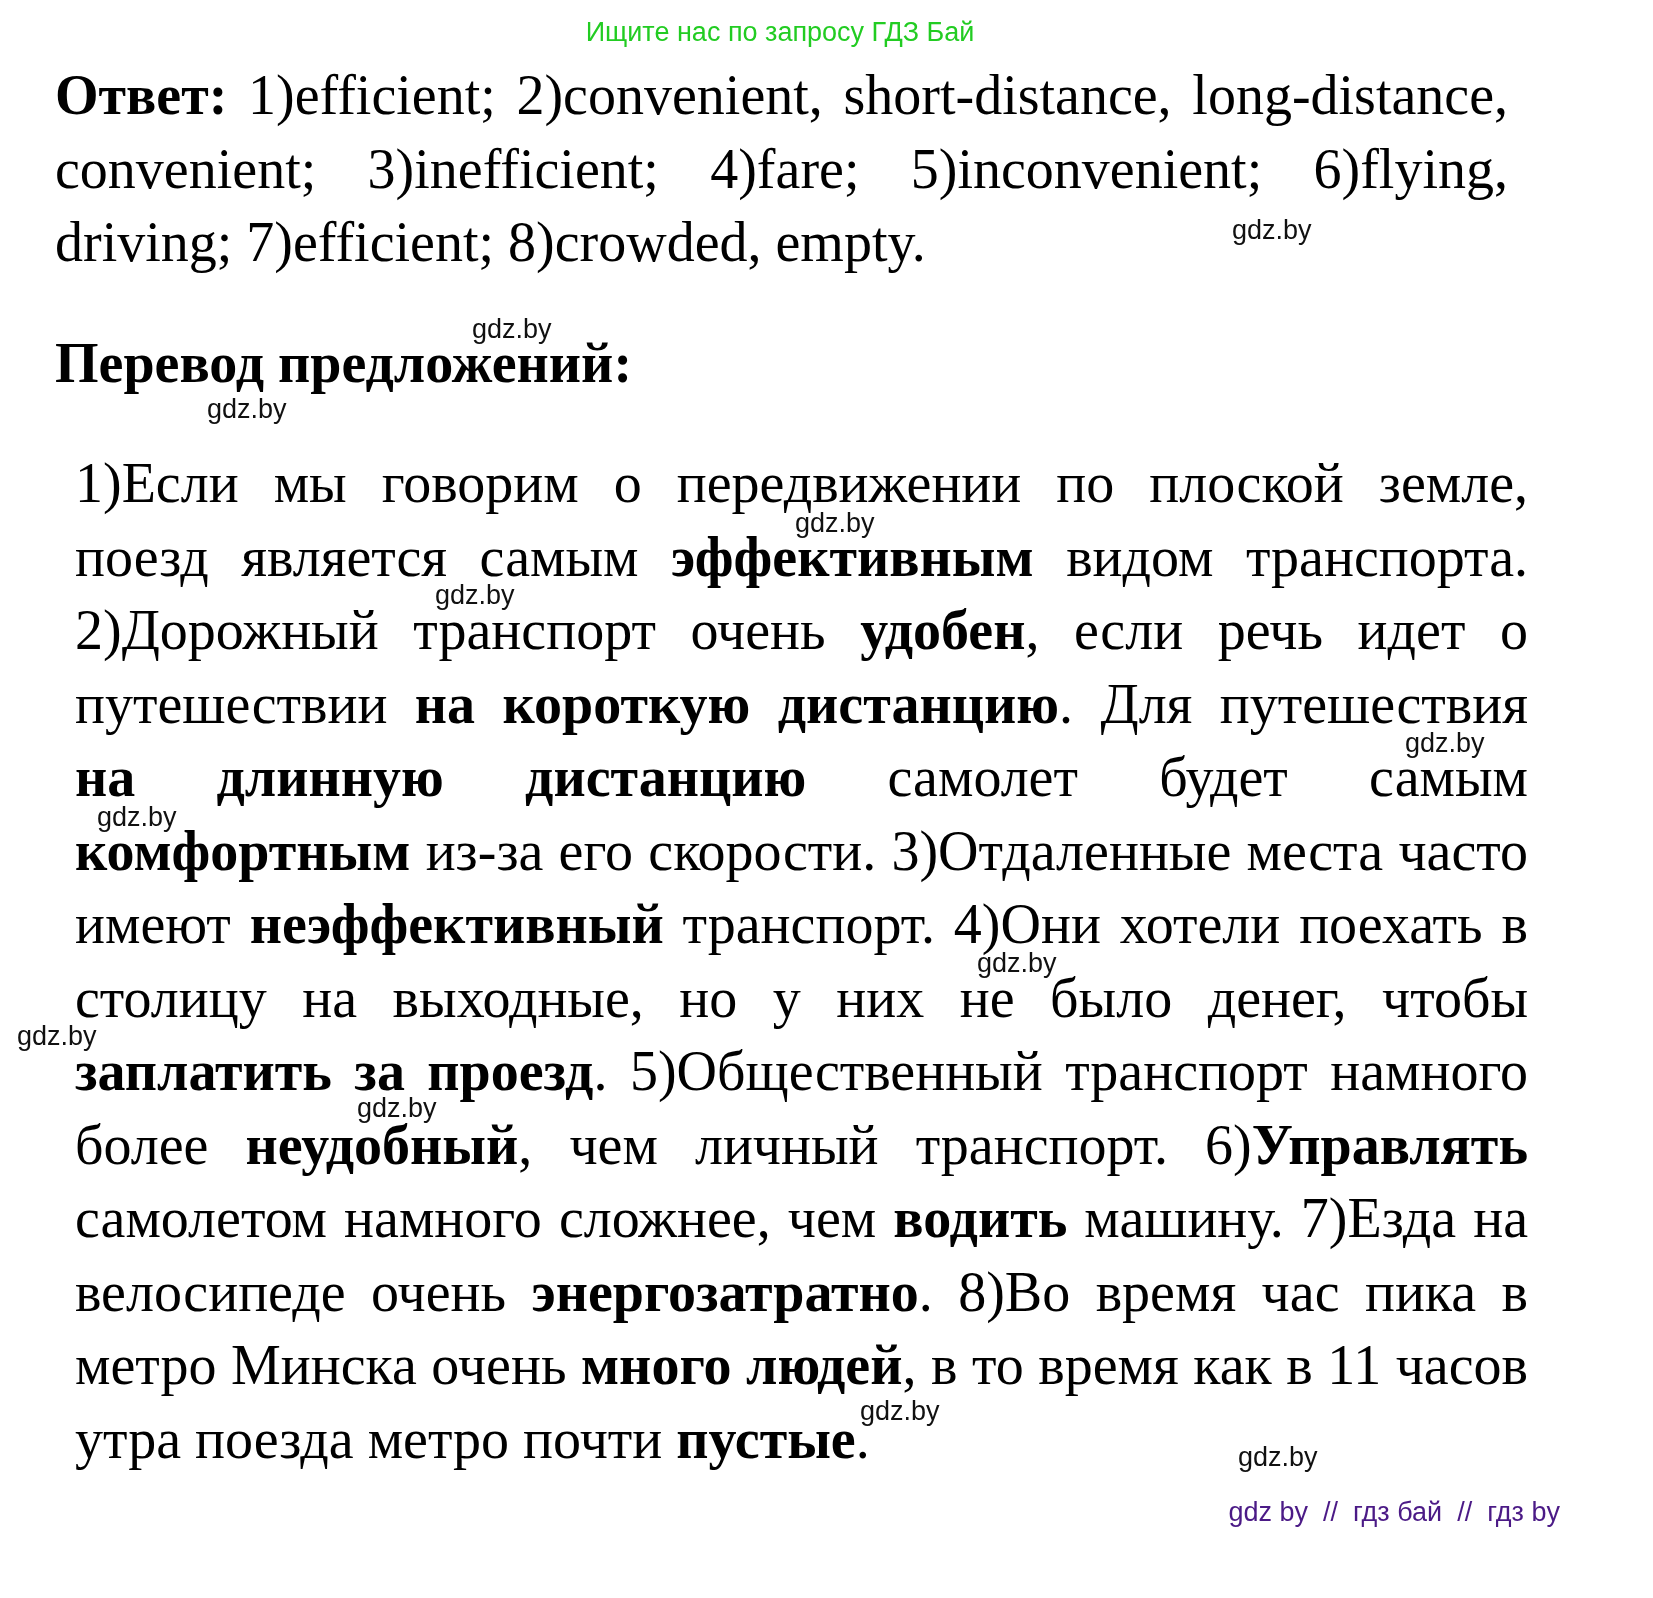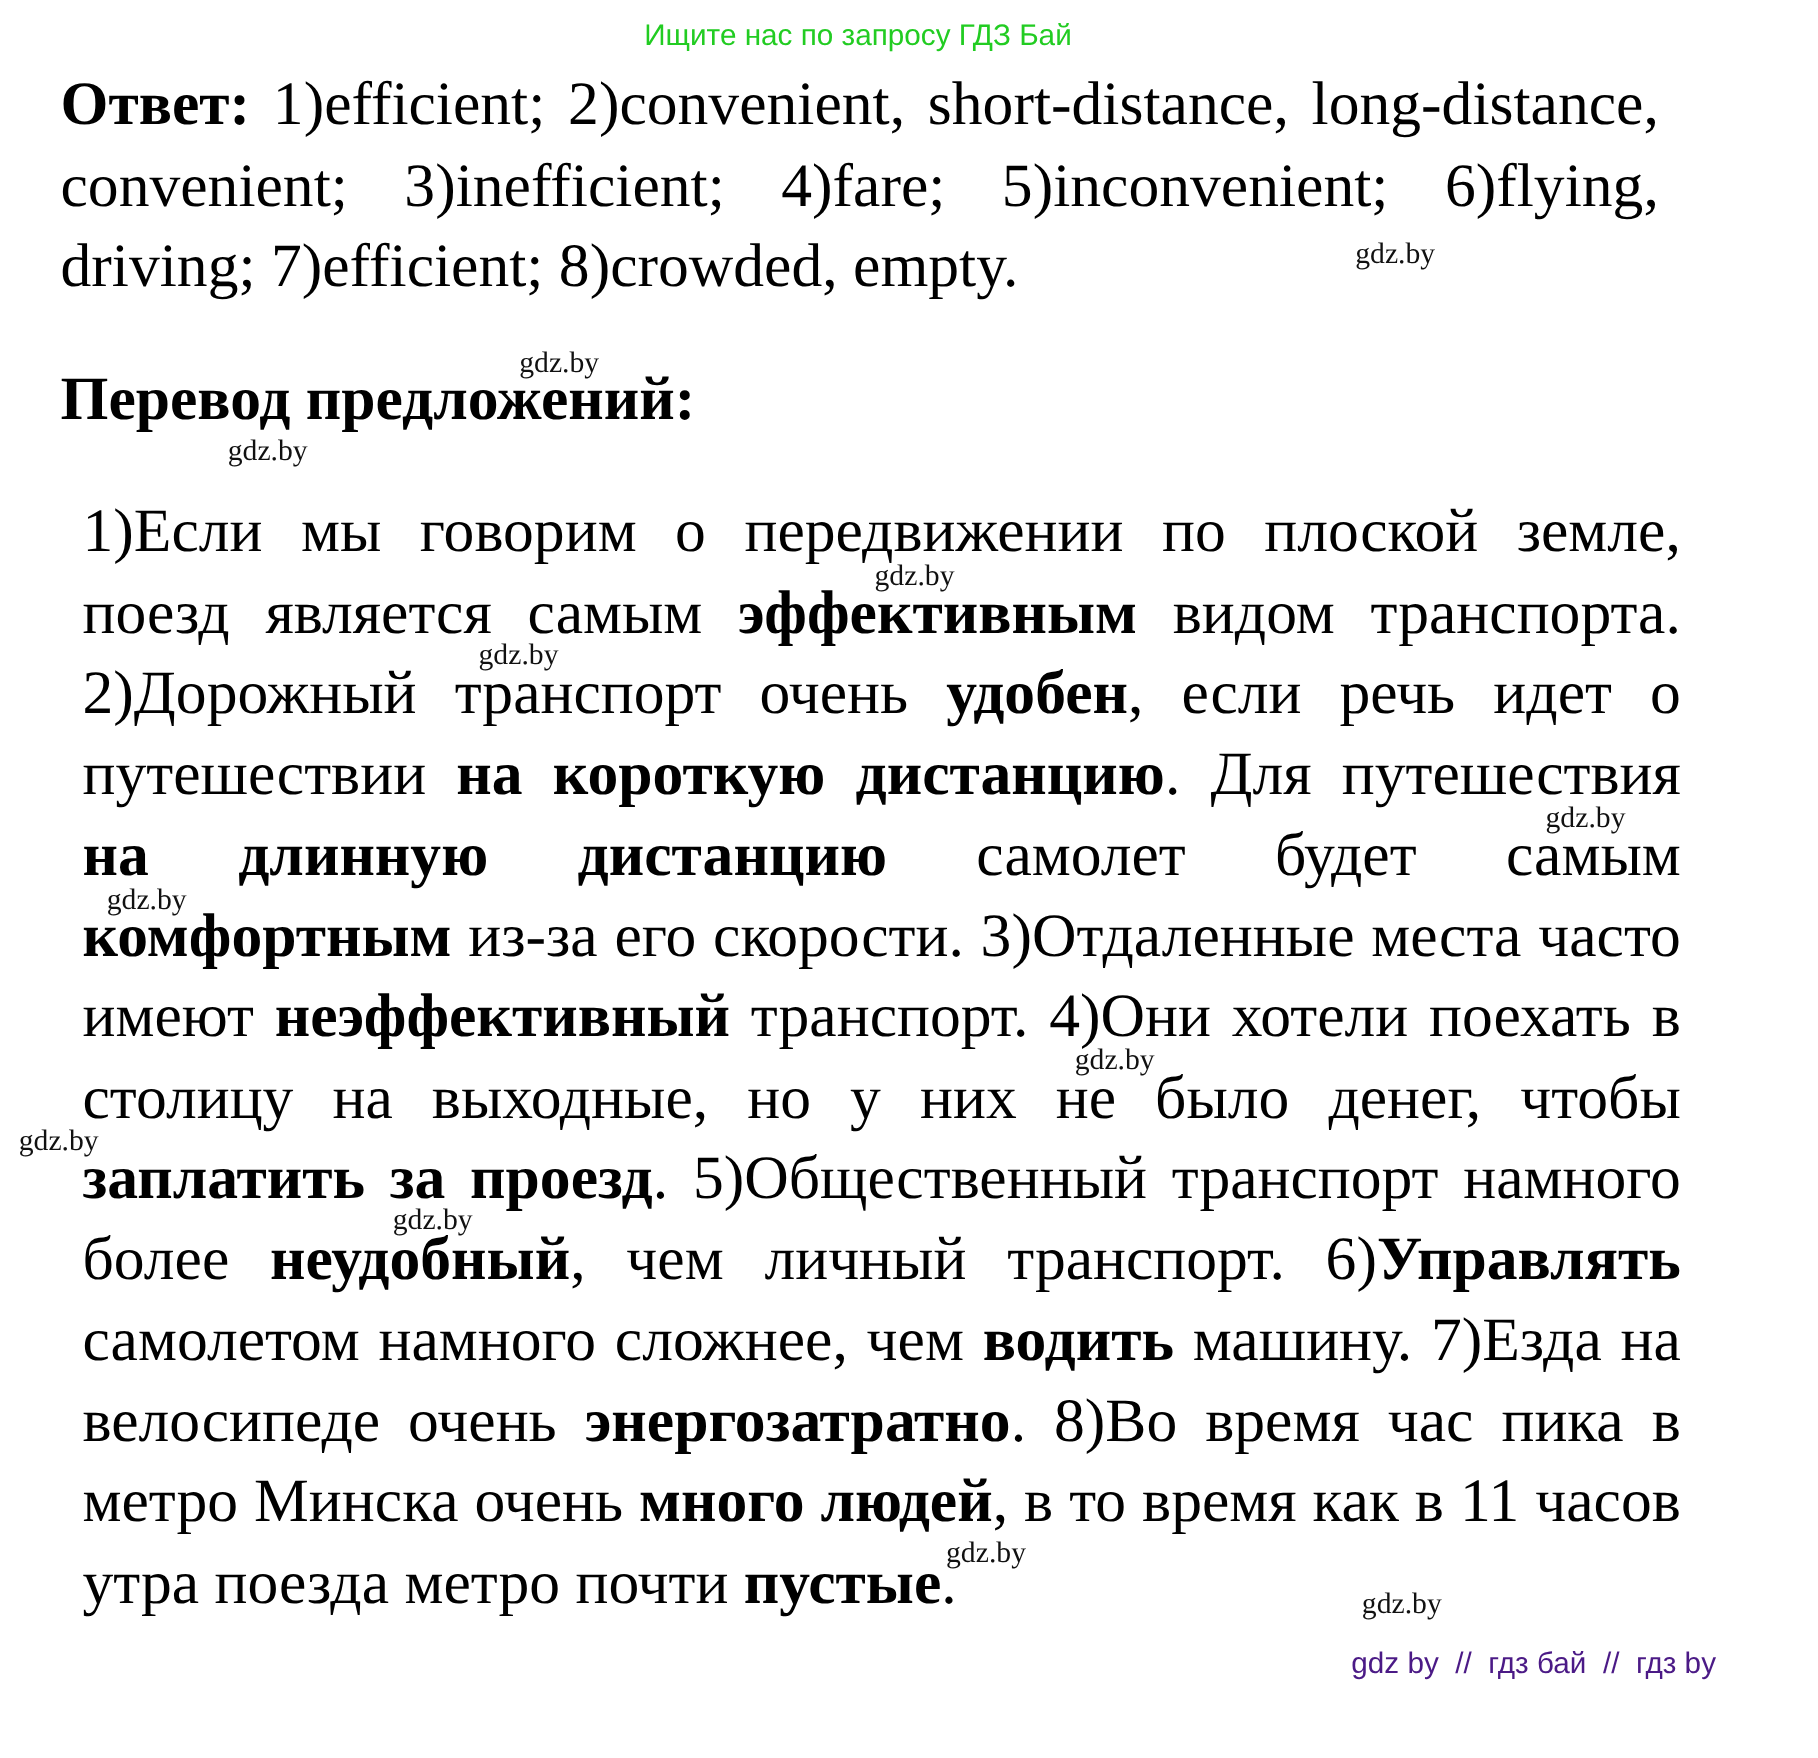--- a/index.html
+++ b/index.html
@@ -16,21 +16,21 @@
     text-align: justify; line-height: 73.5px;
   }
   .text-block b { font-weight: bold; }
   .answer { top: 42px; }
   .heading {
     position: absolute; left: 55px; top: 310px;
     font-family: "Liberation Serif", serif; font-size: 56px; font-weight: bold; line-height: 73px;
   }
   .translation { top: 430px; margin-left: 20px; }
   .wm {
-    position: absolute; font-family: Liberation Serif, serif; font-size: 27px;
+    position: absolute; font-family: Liberation Sans, sans-serif; font-size: 27px;
     color: #111; line-height: 30px; white-space: nowrap;
   }
   .footer {
     position: absolute; left: 0; width: 1560px; top: 1480px; text-align: right;
     font-family: "Liberation Sans", sans-serif; font-size: 27px; color: #4b1a86; white-space: pre;
   }
 </style>
 </head>
 <body>
 

